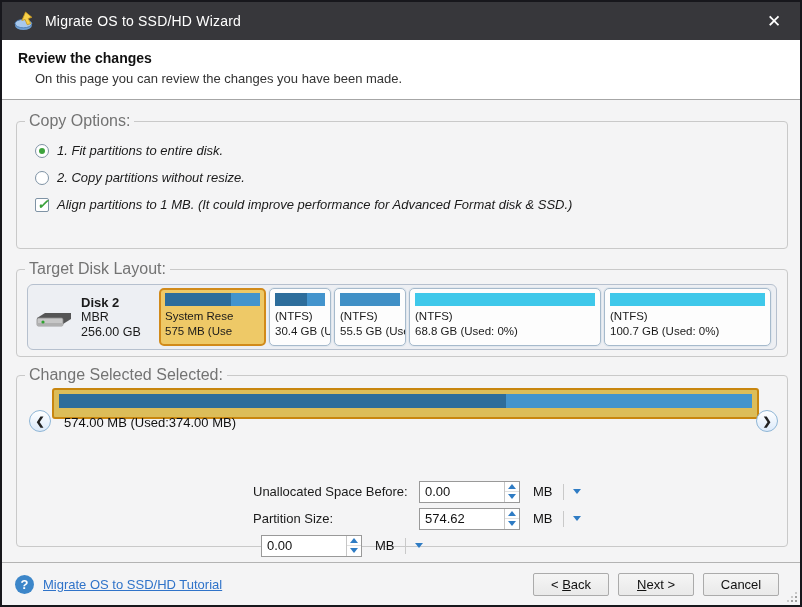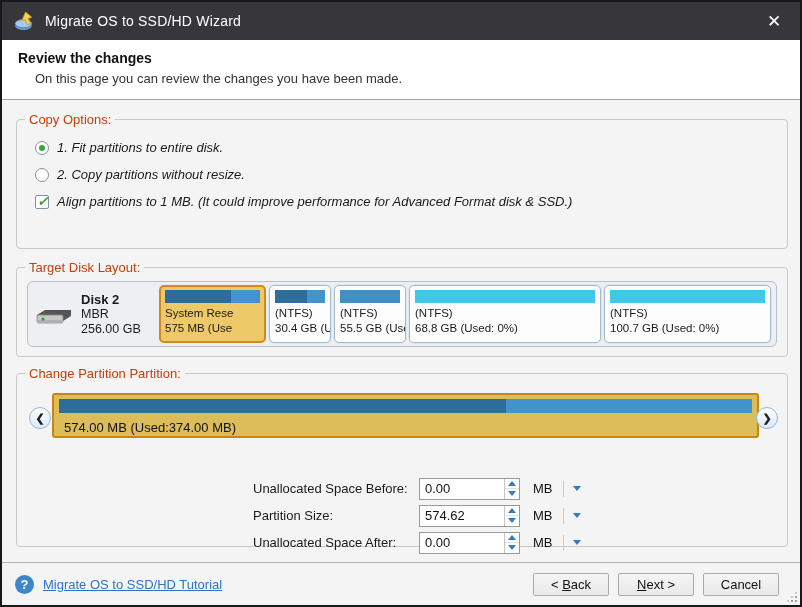--- a/index.html
+++ b/index.html
@@ -24,21 +24,21 @@
   .header {
     position:absolute; top:38px; left:0; right:0; height:60px;
     background:#fff; border-bottom:1px solid #a6a6a6; padding:10px 16px 0;
   }
   .header h1 { font-size:14px; font-weight:bold; color:#111; margin-bottom:5px; }
   .header .sub { font-size:13px; color:#333; margin-left:17px; }
   
   fieldset {
     position:absolute; border:1px solid #c9c9c9; border-radius:4px;
   }
-  legend { font-size:13px; color:#c2410c; padding:0 4px; margin-left:8px; }
+  legend { font-size:16px; color:#737373; padding:0 4px; margin-left:8px; }
   .fs-copy   { left:14px; top:110px;  width:772px; height:137px; }
   .fs-target { left:14px; top:258px;  width:772px; height:97px;  }
   .fs-change { left:14px; top:364px;  width:772px; height:181px; }
   
   .opt-rows { padding:7px 0 0 18px;font-style:italic; }
   .opt-row { display:flex; align-items:center; height:27px; font-size:13px; color:#1a1a1a; cursor:default; }
   .radio-ic, .check-ic {
     width:14px; height:14px; margin-right:8px; background:#fff;
     border:1px solid #7f93a5; position:relative; flex:0 0 auto;
   }
@@ -80,21 +80,21 @@
   .nav-btn {
     position:absolute; top:22px; width:22px; height:22px; border-radius:50%;
     border:1px solid #8fb6d6; background:linear-gradient(#ffffff,#dceafa);
     color:#222; font-size:11px; font-weight:bold; cursor:pointer;
     display:flex; align-items:center; justify-content:center; font-family:inherit;
     padding:0;
   }
   .nav-left  { left:12px; }
   .nav-right { right:9px; }
   .sel-bar {
-    position:absolute; left:35px; top:8px; width:707px; height:45px;
+    position:absolute; left:35px; top:0; width:707px; height:31px;
     background:#dcbd59; border:2px solid #c8860f; border-radius:3px;
   }
   .sel-fill { margin:4px 5px 0; height:14px;
     background:linear-gradient(90deg,#2d6d9b 0 64.5%,#4394cd 64.5%); }
   .sel-label { margin:7px 0 0 10px; font-size:13px; color:#111; }
   .spin-rows { margin:14px 0 0 236px; }
   .spin-row { display:flex; align-items:center; height:27px; }
   .spin-label { width:158px; font-size:13px; color:#1a1a1a; }
   .spin-wrap { position:relative; width:101px; height:22px; margin-left:8px; }
   .spin-wrap input {
@@ -213,21 +213,21 @@
         <div class="part pw5">
           <div class="bar bar-d"></div>
           <div class="l1">(NTFS)</div>
           <div class="l2">100.7 GB (Used: 0%)</div>
         </div>
       </div>
     </div>
   </fieldset>
 
   <fieldset class="fs-change">
-    <legend>Change Partition Partition:</legend>
+    <legend>Change Selected Selected:</legend>
     <div class="slider-area">
       <button class="nav-btn nav-left">
         <span>❮</span>
       </button>
       <div class="sel-bar">
         <div class="sel-fill"></div>
         <div class="sel-label">574.00 MB (Used:374.00 MB)</div>
       </div>
       <button class="nav-btn nav-right">
         <span>❯</span>
@@ -266,21 +266,20 @@
               </button>
           </span>
         </span>
         <span class="unit">MB</span>
         <span class="unit-div"></span>
         <button class="combo-btn">
             <i class="tri-dn"></i>
           </button>
       </div>
       <div class="spin-row">
-        <span class="spin-label">Unallocated Space After:</span>
         <span class="spin-wrap">
           <input value="0.00" style="">
           <span class="spinner">
             <button class="sp-up">
                 <i class="tri-up"></i>
               </button>
             <button class="sp-dn">
                 <i class="tri-dn"></i>
               </button>
           </span>

